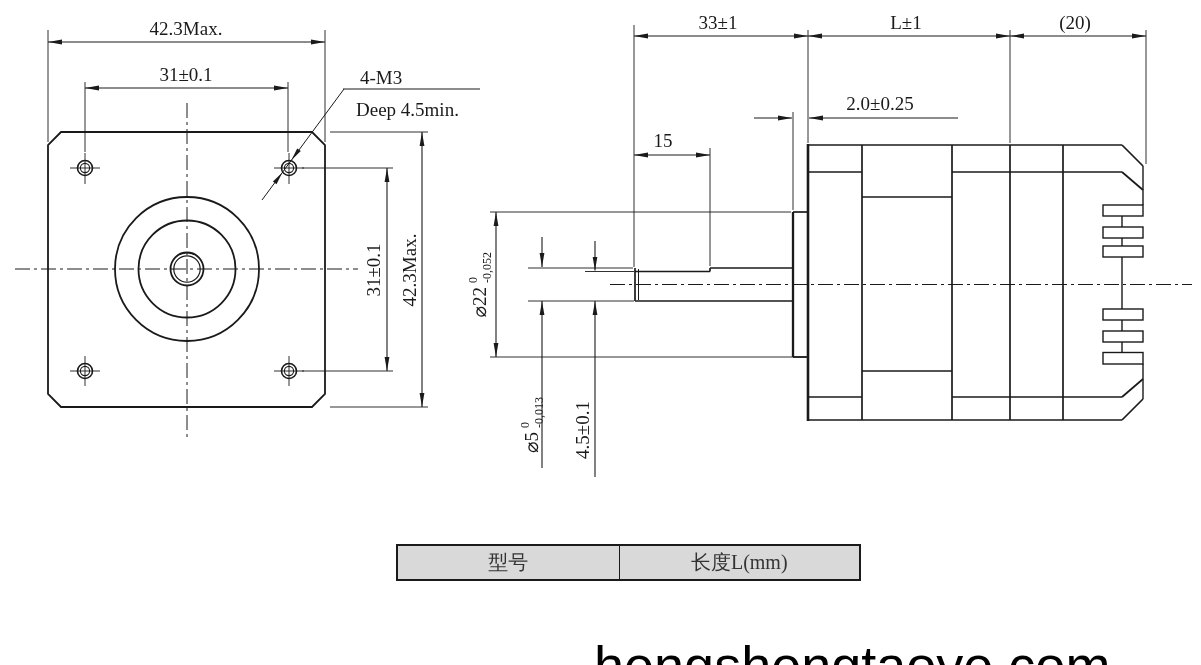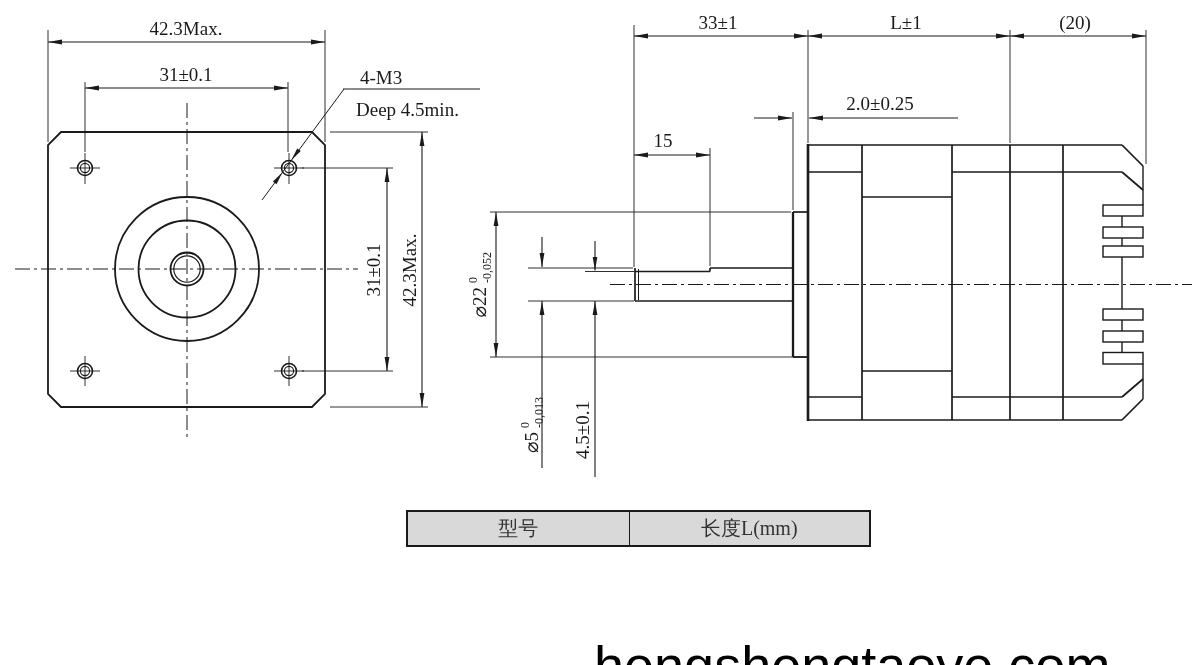--- a/index.html
+++ b/index.html
@@ -5,22 +5,22 @@
   html,body{margin:0;padding:0;background:#ffffff;}
   body{width:1201px;height:665px;position:relative;overflow:hidden;
        font-family:"Liberation Serif",serif;color:#1a1a1a;}
   .stage{position:absolute;left:0;top:0;width:1201px;height:665px;}
   svg text{fill:#1a1a1a;}
   .dim{font-family:"Liberation Serif",serif;font-size:19px;}
   .dim-sm{font-family:"Liberation Serif",serif;font-size:12px;}
   .caption{position:absolute;left:512px;top:495px;font-size:22px;
            letter-spacing:1px;color:#111;}
   .caption b{font-family:"DejaVu Sans Mono",monospace;font-weight:bold;}
-  .spec-table{position:absolute;left:396px;top:510px;border-collapse:collapse;
-              table-layout:fixed;z-index:2;margin-left:10px;}
+  .spec-table{position:absolute;left:396px;top:544px;border-collapse:collapse;
+              table-layout:fixed;z-index:2;}
   .spec-table th,.spec-table td{border:1.5px solid #1a1a1a;text-align:center;
               padding:0;font-weight:normal;}
   .spec-table{border:2px solid #1a1a1a;}
   .spec-table th{background:#d9d9d9;height:33px;font-size:20px;color:#333;
               font-family:"Liberation Serif",serif;}
   .spec-table td{height:37px;font-size:19px;font-family:"Liberation Mono",monospace;}
   .col-model{width:222px;}
   .col-len{width:241px;}
   .watermark{position:absolute;left:594px;top:590px;z-index:3;
              font-family:"Liberation Sans",sans-serif;font-size:54px;

